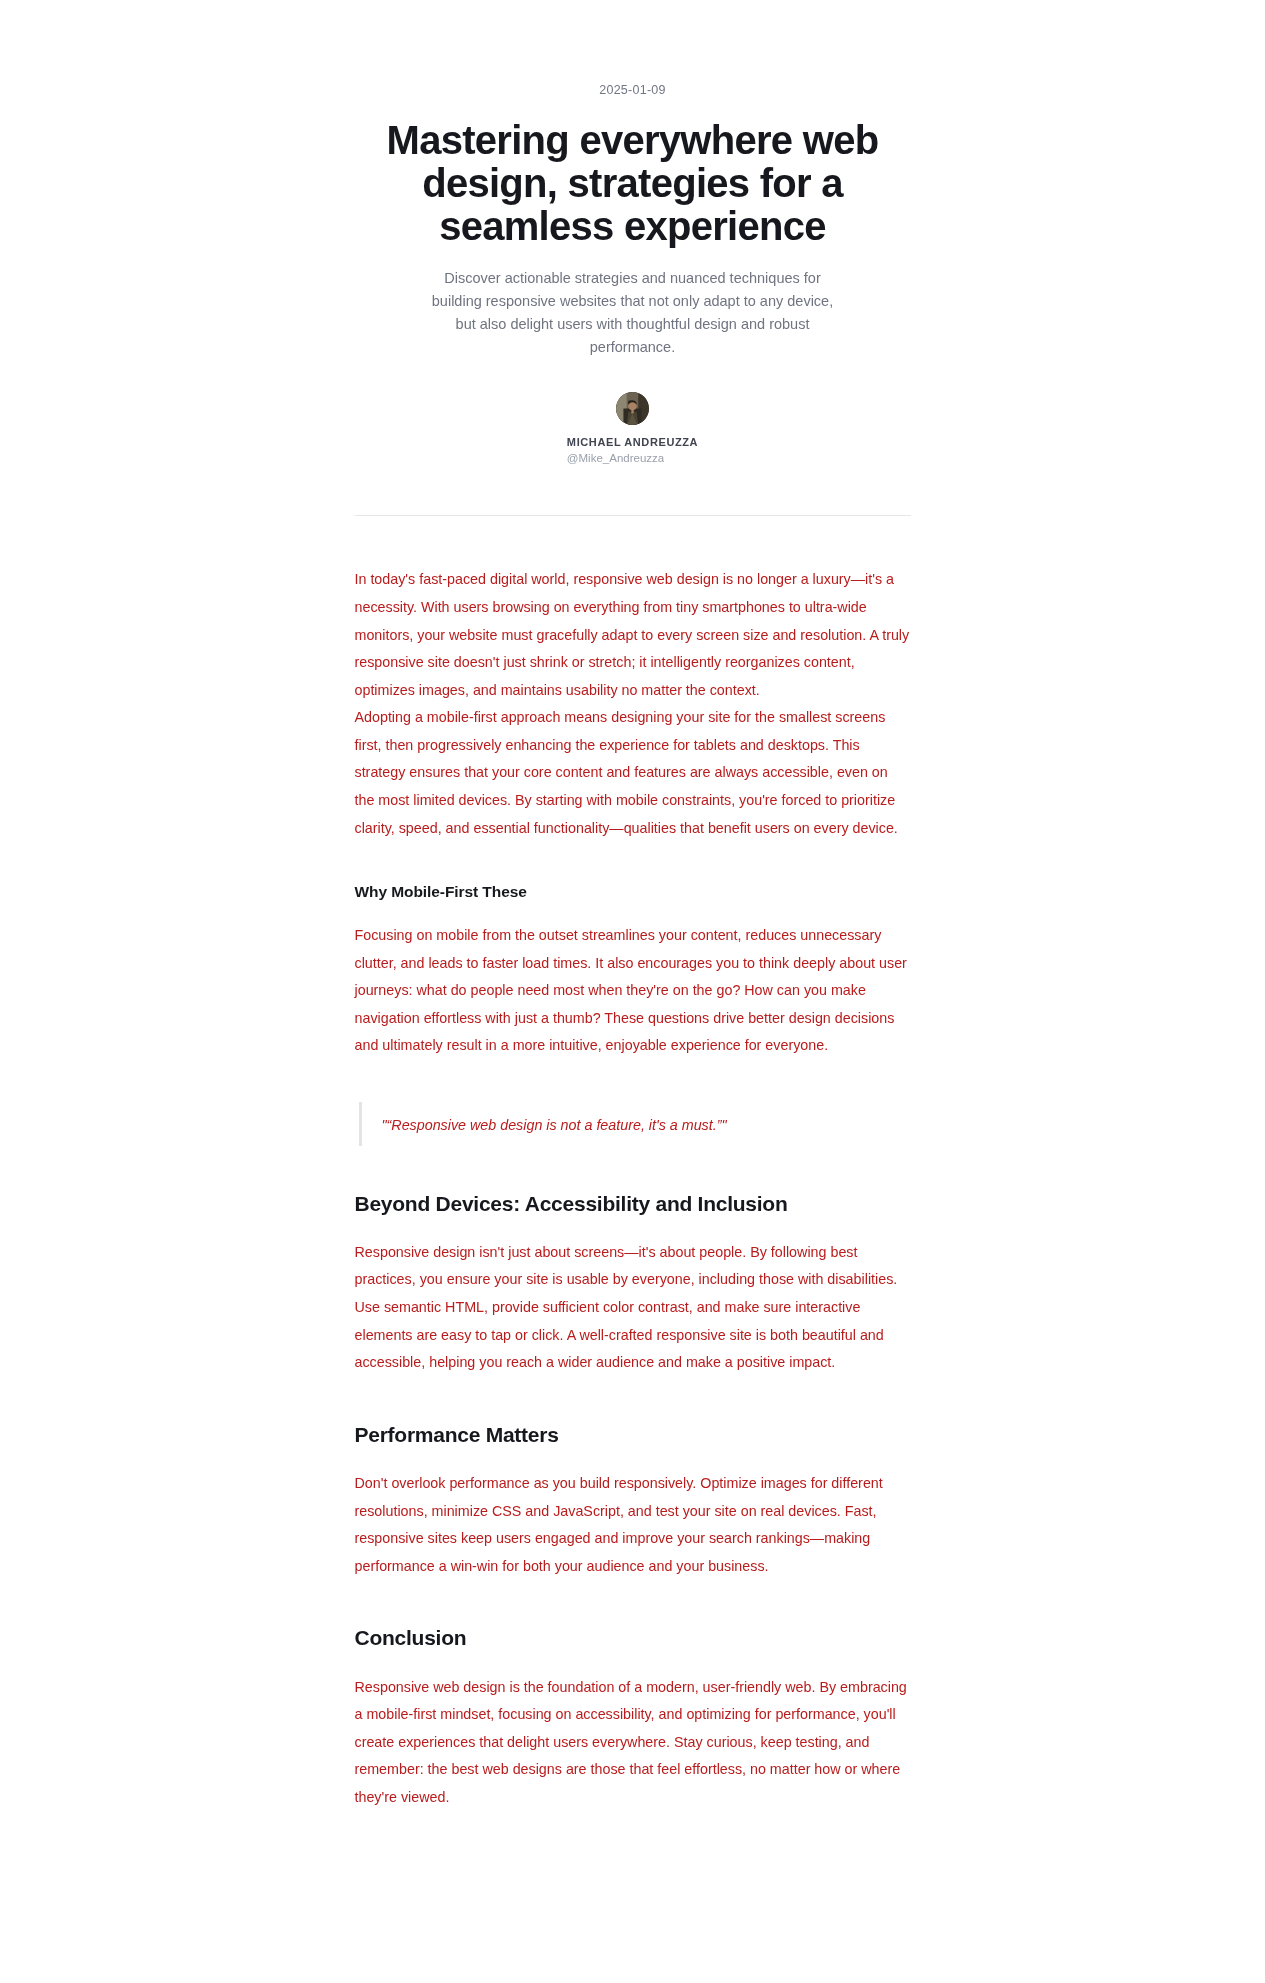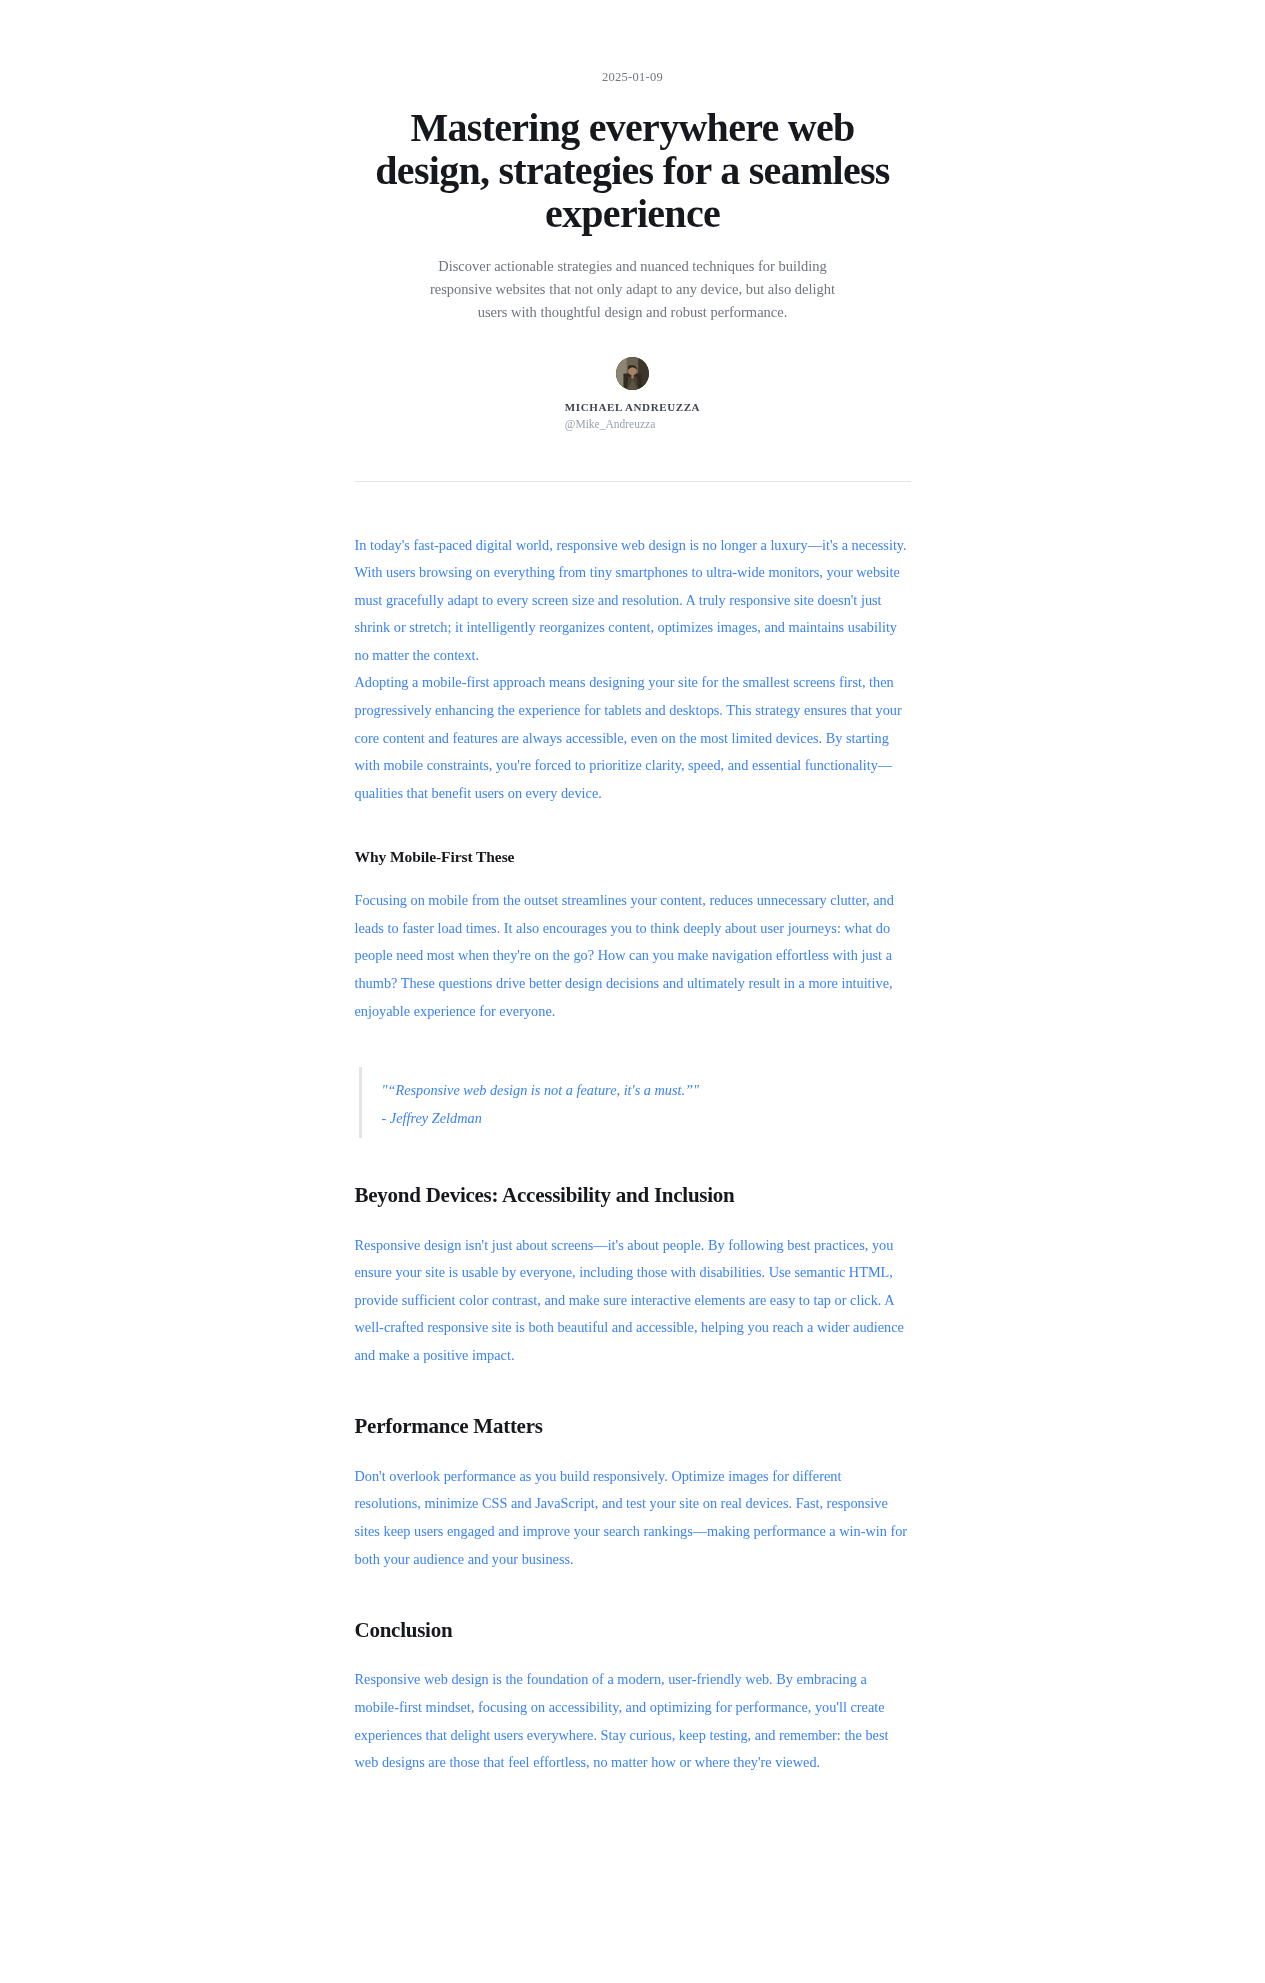--- a/index.html
+++ b/index.html
@@ -16,22 +16,21 @@
 
   .page {
     width: 1265px;
     box-sizing: border-box;
     padding-top: 70px;
     padding-bottom: 120px;
   }
 
   .article {
     width: 556px;
-    margin: 0 auto;
-    font-family: Liberation Serif, serif;
+    margin: 13px auto;
   }
 
   
   .masthead {
     text-align: center;
   }
 
   .post-date {
     font-size: 12.5px;
     letter-spacing: 0.02em;
@@ -108,21 +107,21 @@
   }
 
   
   .body-content {
     margin-top: 50px;
   }
 
   .body-content p {
     font-size: 14.3px;
     line-height: 1.93;
-    color: #3b82f6;
+    color: #b91c1c;
     margin: 0 0 0 0;
     font-weight: 400;
   }
 
   .h2 {
     font-size: 21px;
     font-weight: 700;
     letter-spacing: -0.012em;
     color: #16181d;
     margin: 50px 0 22px 0;
@@ -210,21 +209,20 @@
 
       <p>In today's fast-paced digital world, responsive web design is no longer a luxury—it's a necessity. With users browsing on everything from tiny smartphones to ultra-wide monitors, your website must gracefully adapt to every screen size and resolution. A truly responsive site doesn't just shrink or stretch; it intelligently reorganizes content, optimizes images, and maintains usability no matter the context.</p>
 
       <p>Adopting a mobile-first approach means designing your site for the smallest screens first, then progressively enhancing the experience for tablets and desktops. This strategy ensures that your core content and features are always accessible, even on the most limited devices. By starting with mobile constraints, you're forced to prioritize clarity, speed, and essential functionality—qualities that benefit users on every device.</p>
 
       <h3 class="h3">Why Mobile-First These</h3>
       <p>Focusing on mobile from the outset streamlines your content, reduces unnecessary clutter, and leads to faster load times. It also encourages you to think deeply about user journeys: what do people need most when they're on the go? How can you make navigation effortless with just a thumb? These questions drive better design decisions and ultimately result in a more intuitive, enjoyable experience for everyone.</p>
 
       <blockquote class="quote-block">
         <p class="quote-text">"“Responsive web design is not a feature, it's a must.”"</p>
-        <p class="quote-attrib">- Jeffrey Zeldman</p>
       </blockquote>
 
       <h2 class="h2 section-gap">Beyond Devices: Accessibility and Inclusion</h2>
       <p>Responsive design isn't just about screens—it's about people. By following best practices, you ensure your site is usable by everyone, including those with disabilities. Use semantic HTML, provide sufficient color contrast, and make sure interactive elements are easy to tap or click. A well-crafted responsive site is both beautiful and accessible, helping you reach a wider audience and make a positive impact.</p>
 
       <h2 class="h2 section-gap">Performance Matters</h2>
       <p>Don't overlook performance as you build responsively. Optimize images for different resolutions, minimize CSS and JavaScript, and test your site on real devices. Fast, responsive sites keep users engaged and improve your search rankings—making performance a win-win for both your audience and your business.</p>
 
       <h2 class="h2 section-gap">Conclusion</h2>
       <p>Responsive web design is the foundation of a modern, user-friendly web. By embracing a mobile-first mindset, focusing on accessibility, and optimizing for performance, you'll create experiences that delight users everywhere. Stay curious, keep testing, and remember: the best web designs are those that feel effortless, no matter how or where they're viewed.</p>

